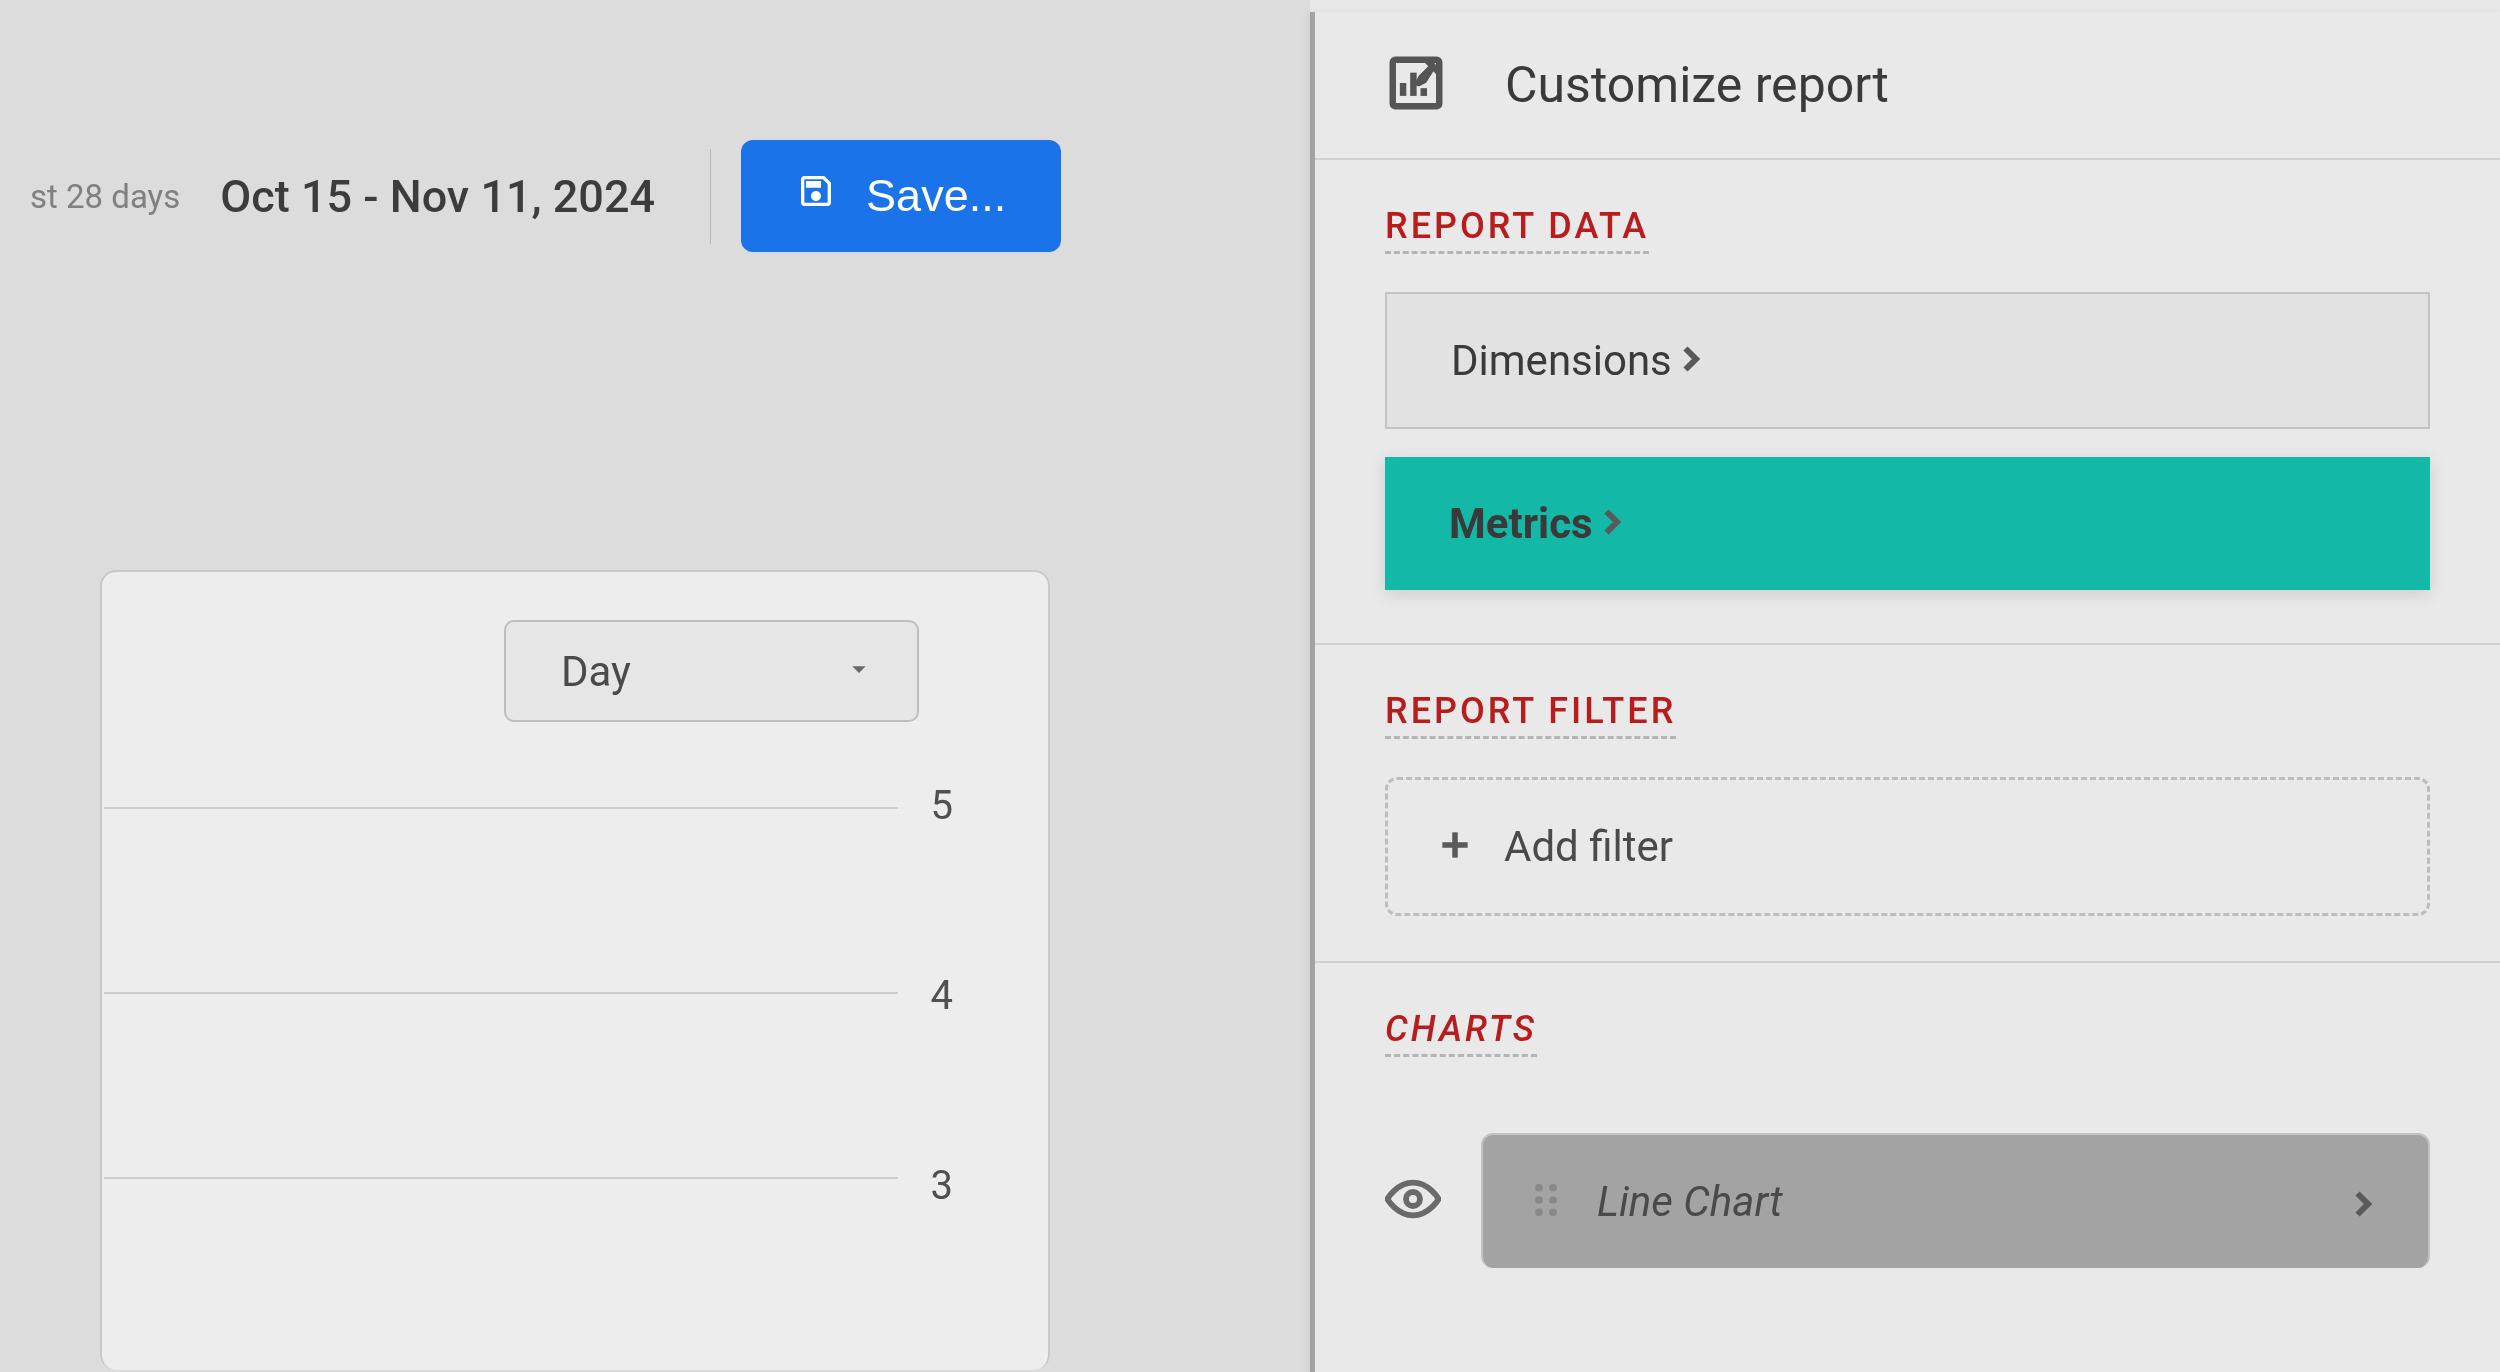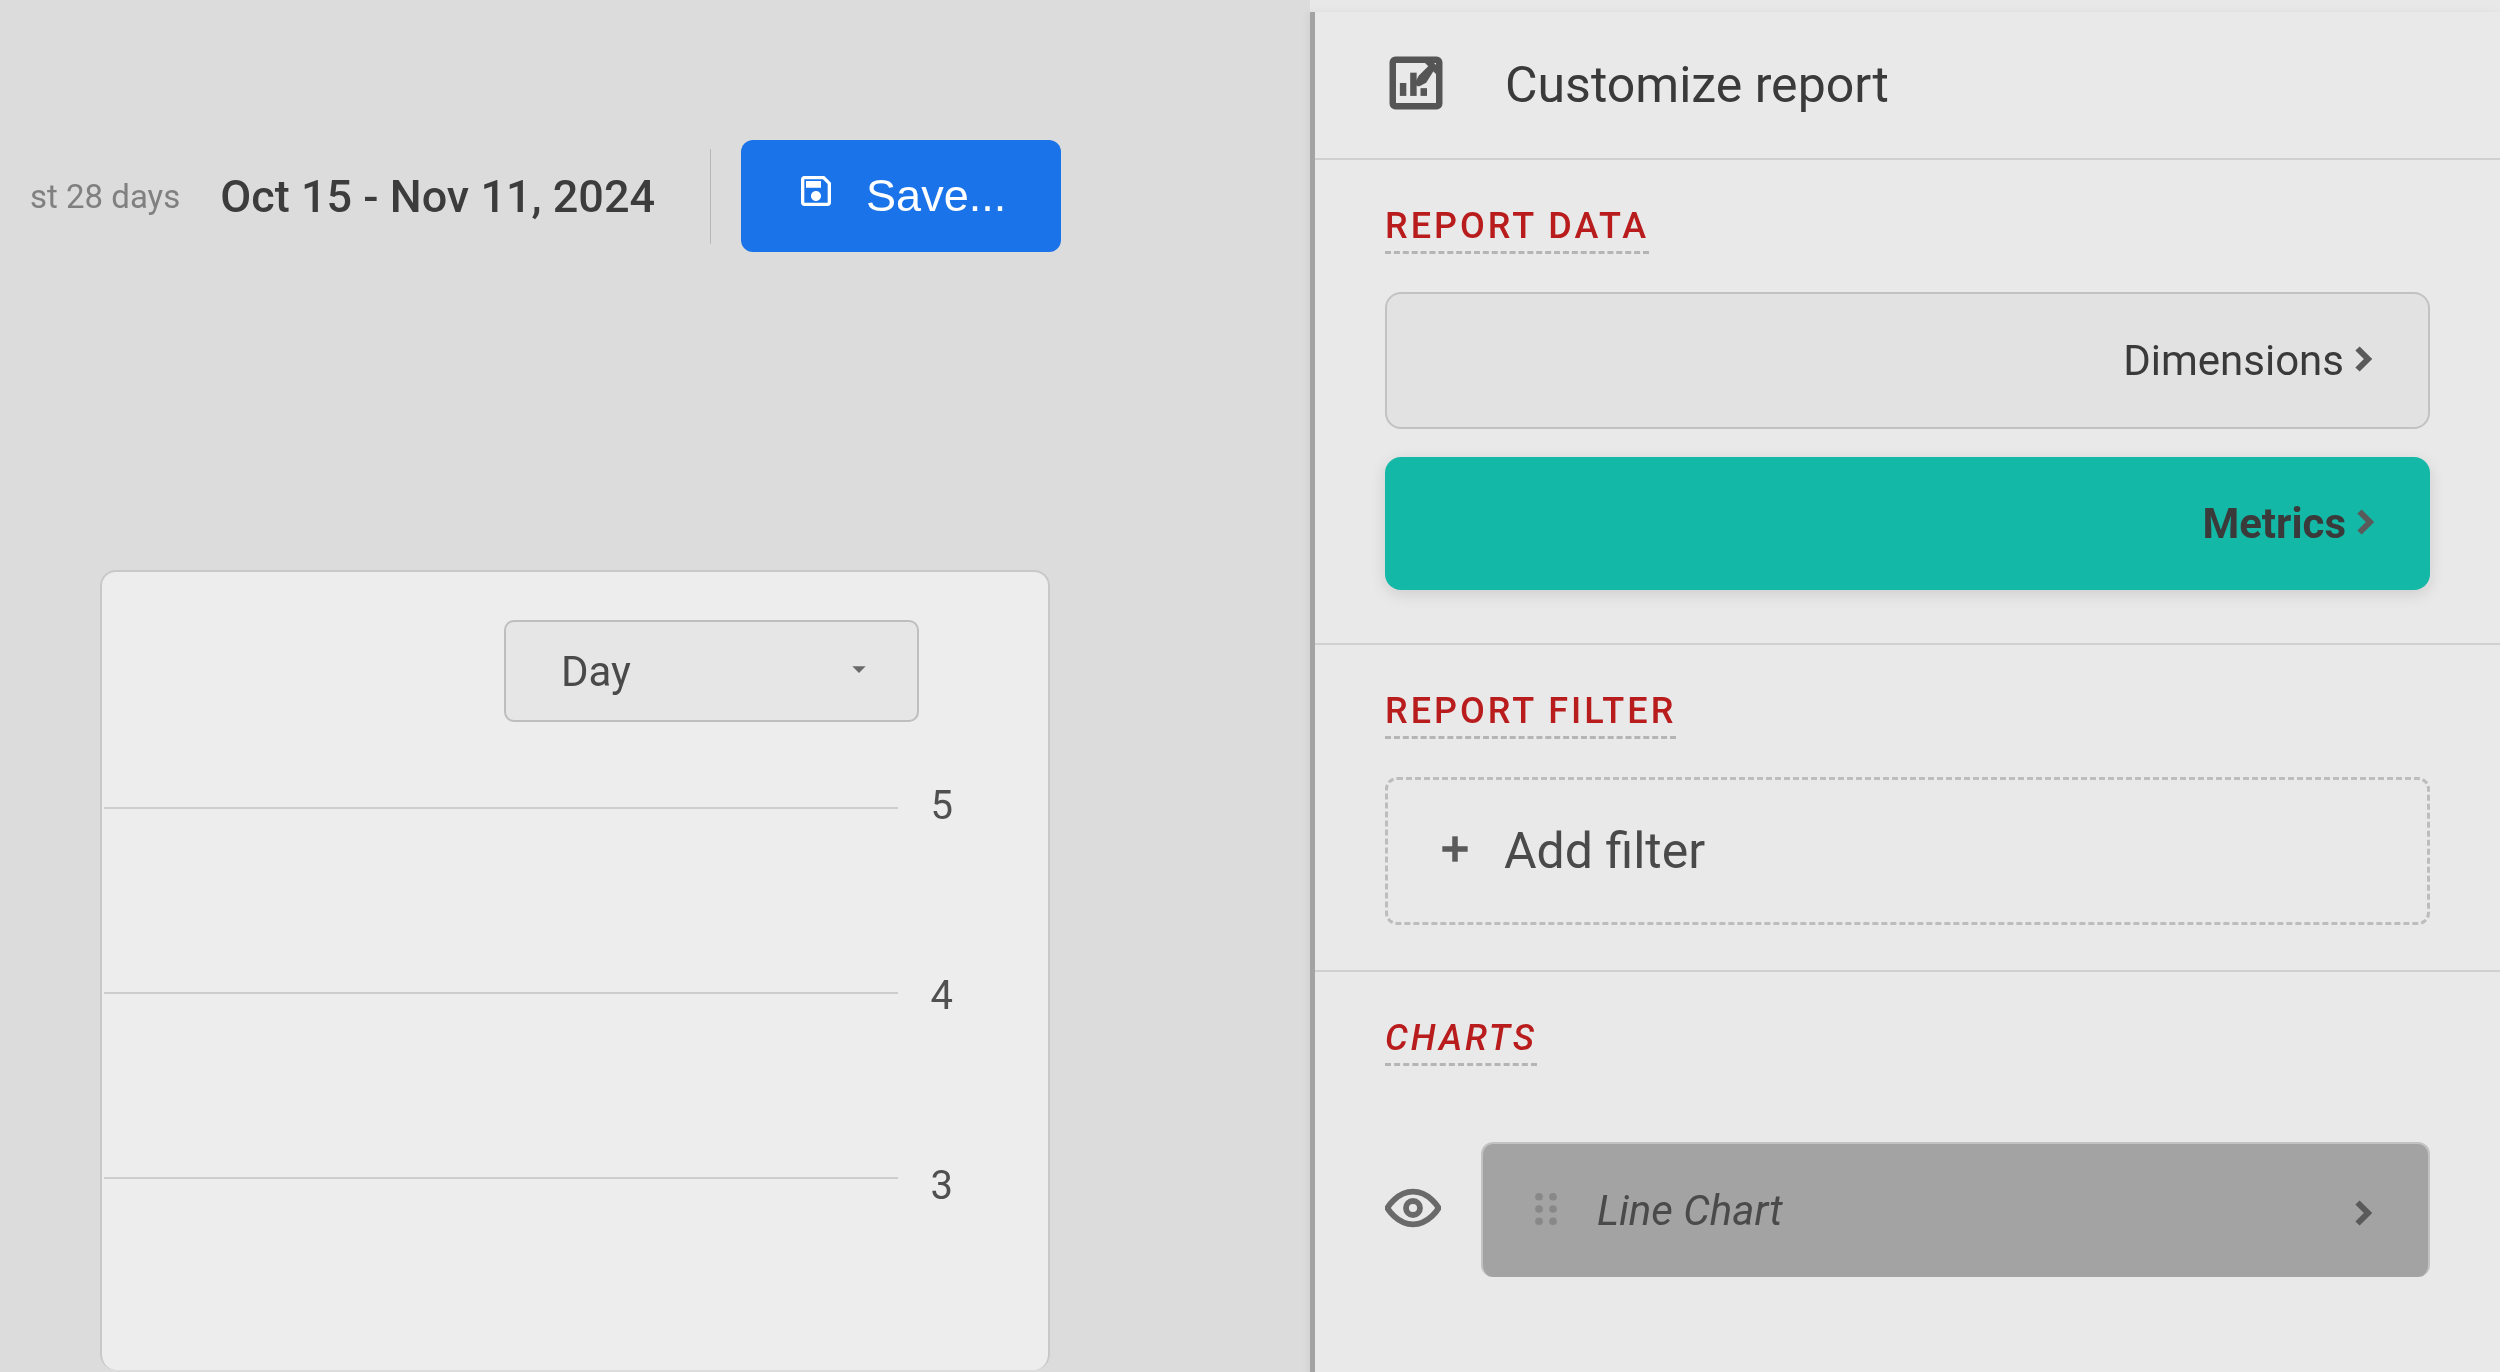--- a/index.html
+++ b/index.html
@@ -186,25 +186,25 @@
       font-weight: 500;
       border-bottom: 3px dashed #b5b5b5;
       display: inline-block;
       padding-bottom: 4px;
       margin-bottom: 38px;
     }
     
     .option-card {
       background: #e2e2e2;
       border: 2px solid #c2c2c2;
-      border-radius: 16px;
-      padding: 42px 48px;
-      display: flex;
-      align-items: center;
-      justify-content: flex-end;
+      border-radius: 0;
+      padding: 42px 64px;
+      display: flex;
+      align-items: center;
+      justify-content: flex-start;
       cursor: pointer;
       margin-bottom: 28px;
     }
     
     .option-card.highlighted {
       background: #14b8a6;
       border: none;
       box-shadow: 0 4px 16px rgba(0,0,0,0.12);
       margin-bottom: 8px;
       font-weight: bold;
@@ -235,21 +235,21 @@
     
     .plus-icon svg {
       width: 38px;
       height: 38px;
       stroke: #5a5a5a;
       stroke-width: 3.5;
       fill: none;
     }
     
     .add-filter-label {
-      font-size: 50px;
+      font-size: 42px;
       color: #4a4a4a;
     }
     
     .charts-row {
       display: flex;
       align-items: center;
       gap: 40px;
     }
     
     .eye-icon svg {

